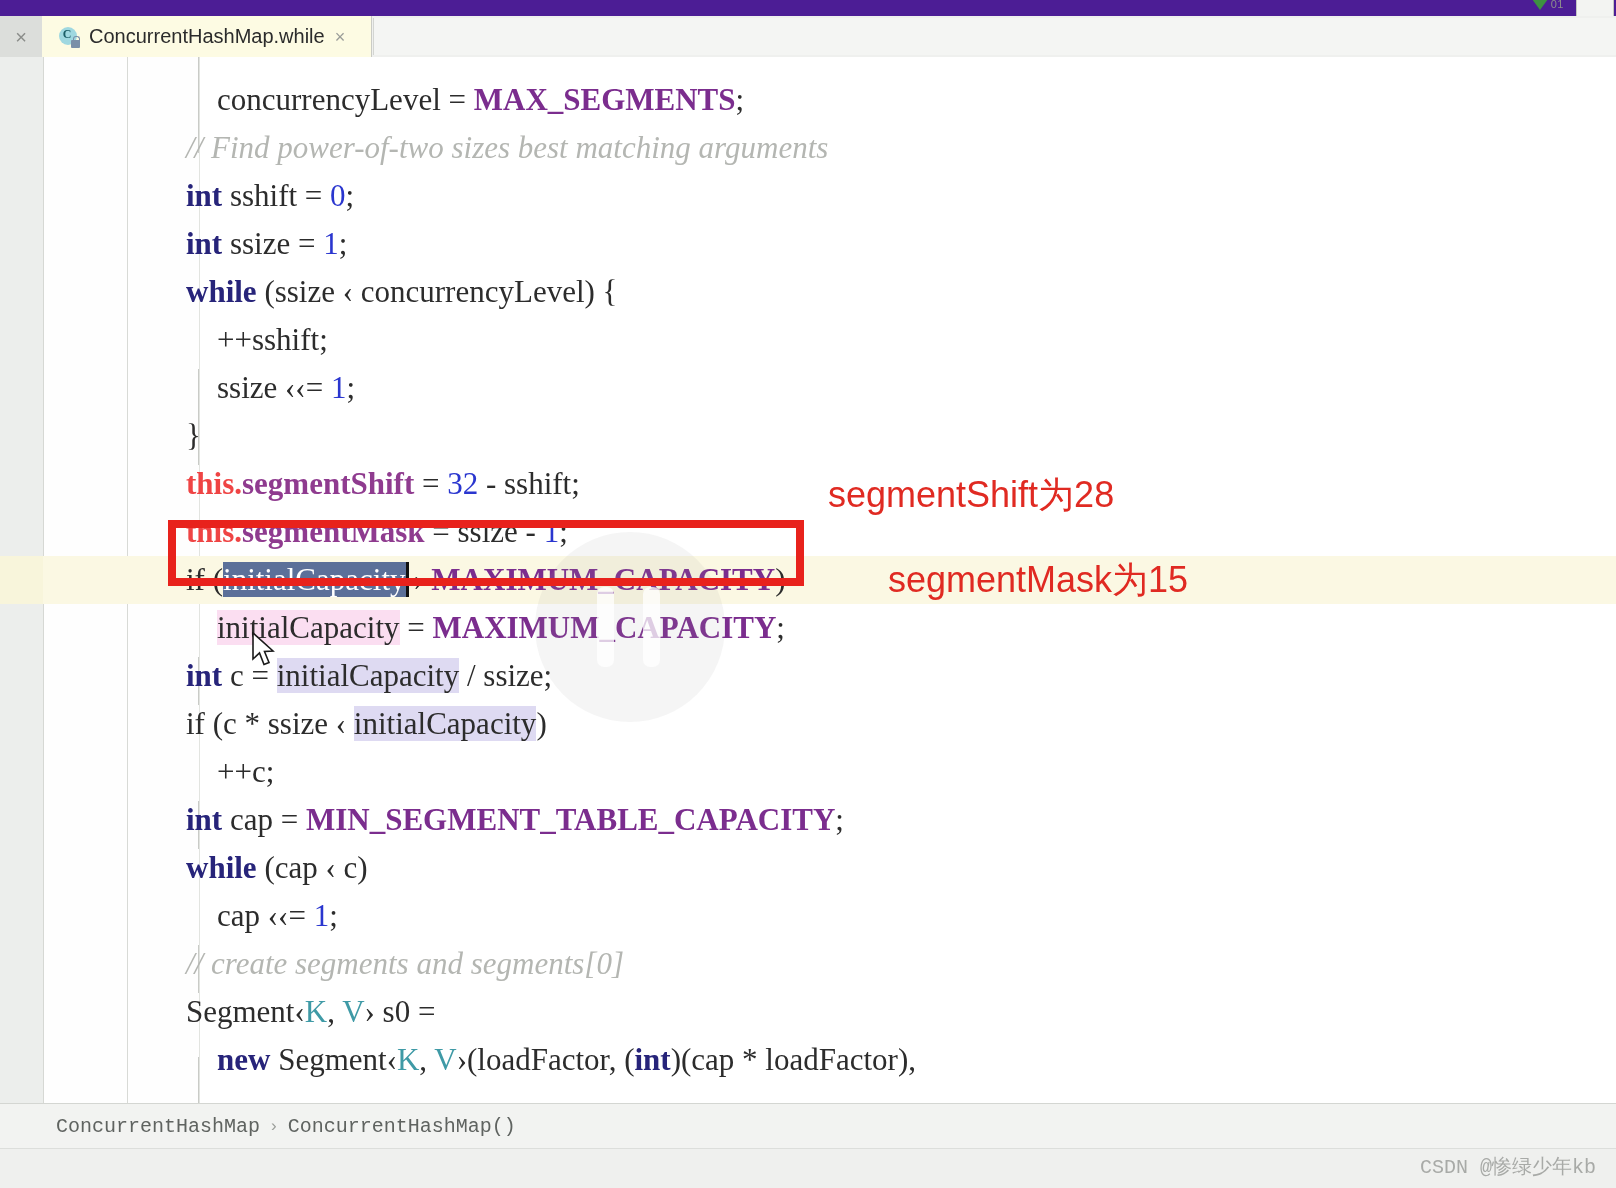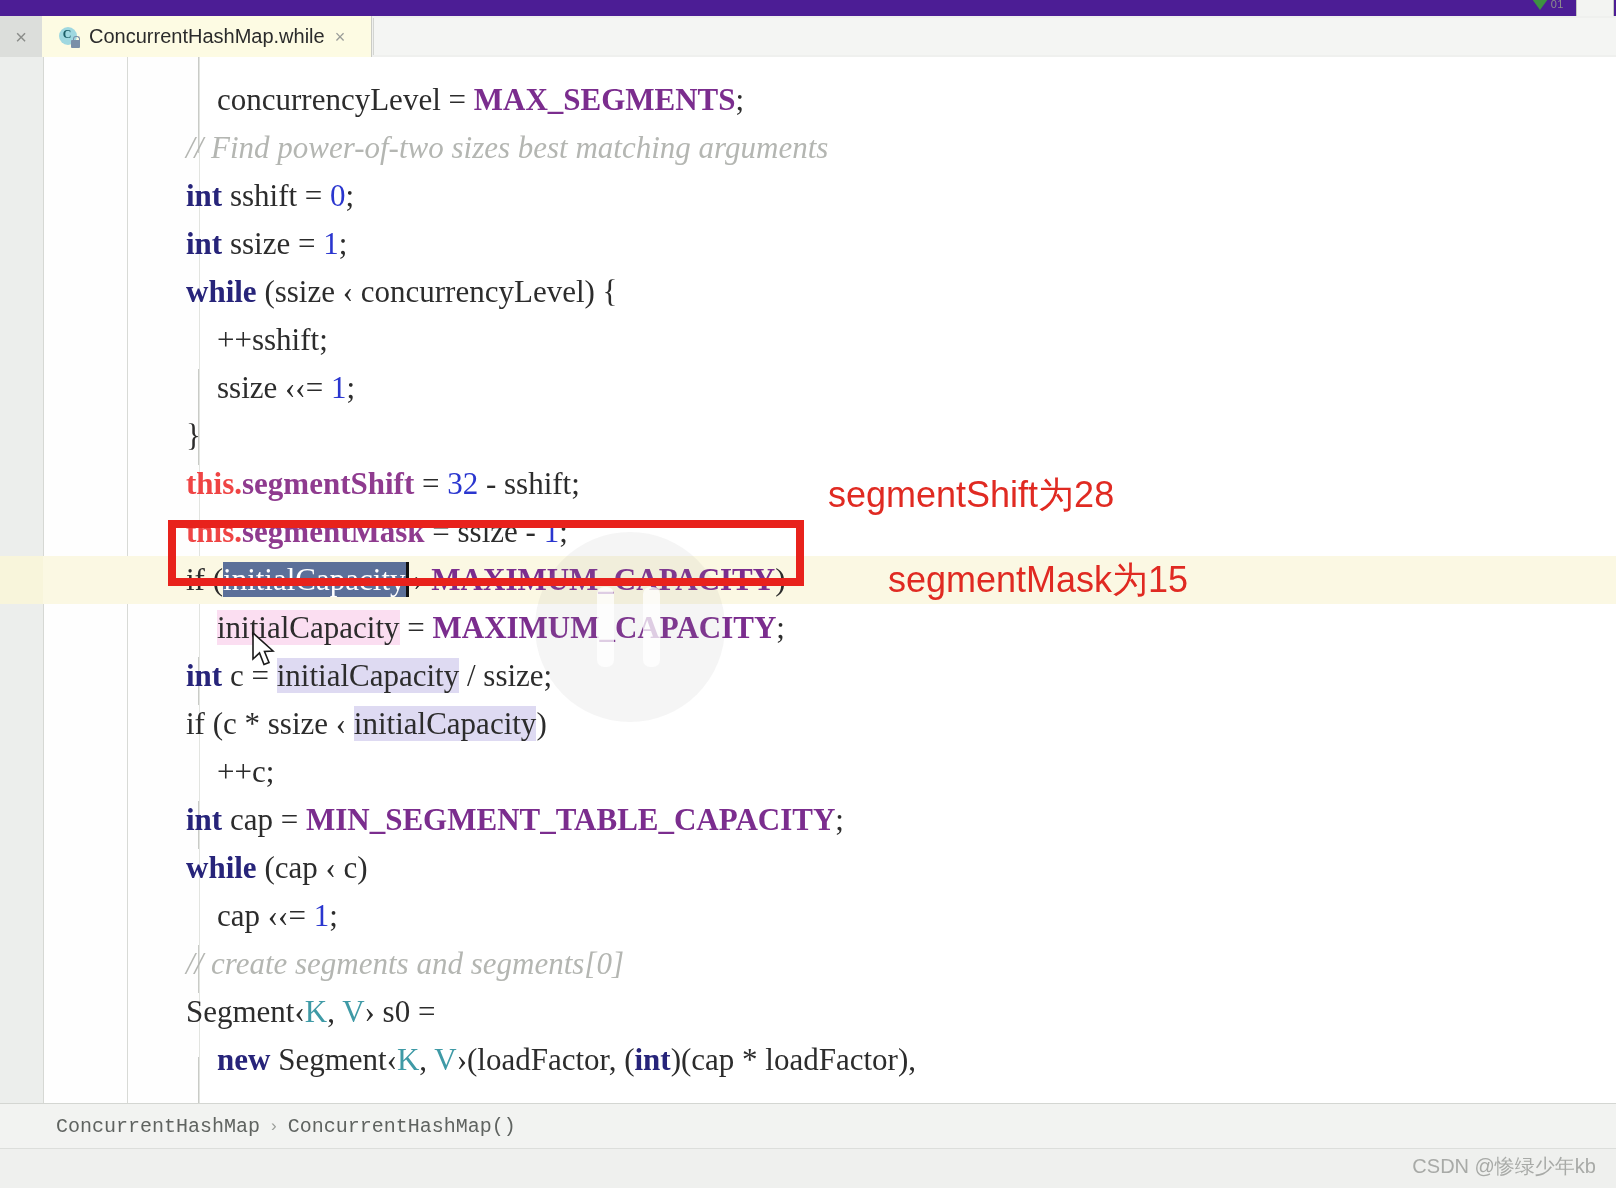--- a/index.html
+++ b/index.html
@@ -264,21 +264,21 @@
   
   .status-bar {
     position: absolute; left: 0; top: 1148px;
     width: 1616px; height: 40px;
     background: #eff0ee;
     border-top: 1px solid #dcdedb;
   }
   .csdn-watermark {
     position: absolute; right: 20px; top: 1153px;
     font-size: 20px; color: #a8aaa7;
-    font-family: Liberation Sans, sans-serif;
+    font-family: Liberation Mono, monospace;
     white-space: nowrap;
   }
 </style>
 </head>
 <body>
 
 <div id="app">
 
   <div class="top-strip">
     <div class="top-right-indicator">

